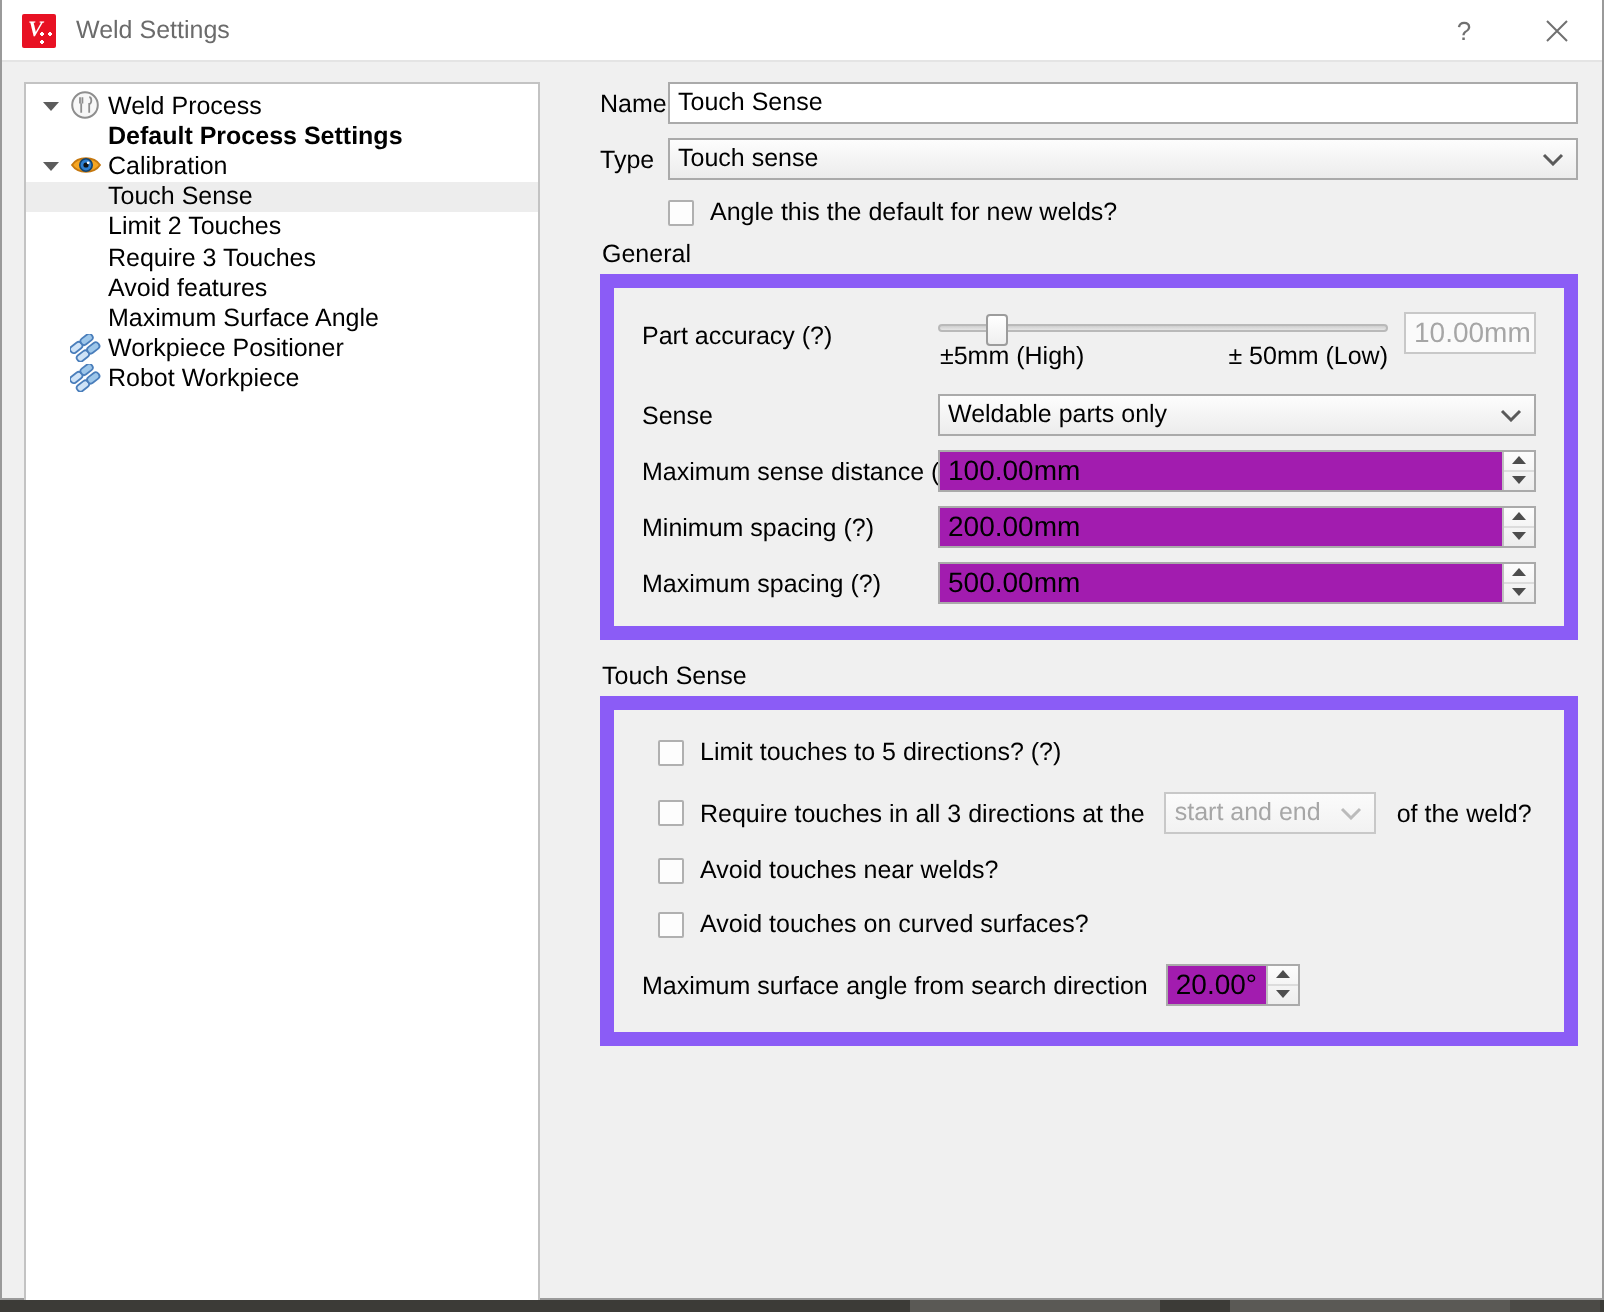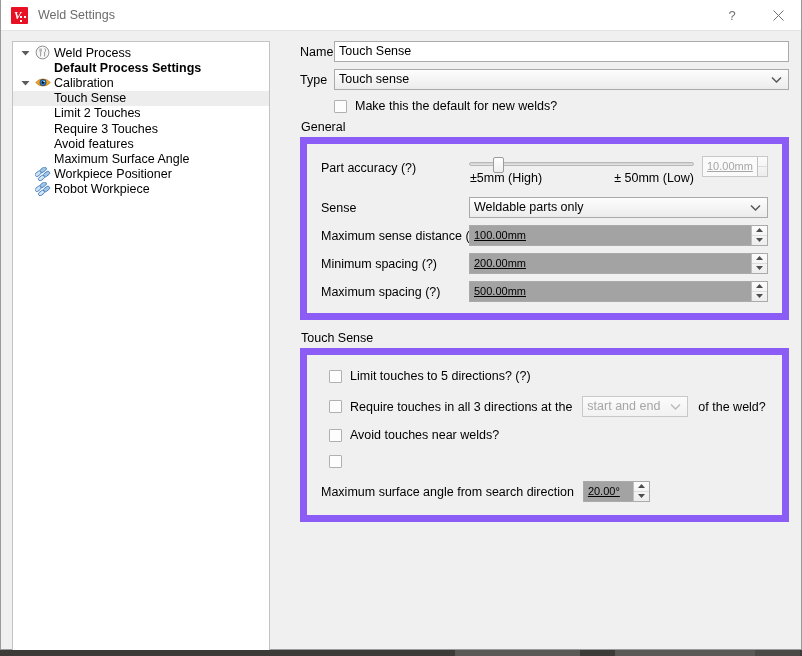--- a/index.html
+++ b/index.html
@@ -200,34 +200,33 @@
     margin-right: 2px;
   }
   .combo.disabled {
     border-color: #c8c8c8;
     background: linear-gradient(#fbfbfb, #f2f2f2);
     color: #a6a6a6;
   }
   .spin {
     display: flex;
     border: 1px solid #aaaaaa;
-    background: #a3a3a3;
+    background: #a21caf;
     height: 21px;
     align-items: stretch;
     flex: 1 1 auto;
     overflow: hidden;
   }
   .spin .val {
     flex: 1 1 auto;
-    font-size: 11px;
+    font-size: 14px;
     padding: 0 4px;
     line-height: 19px;
     color: #000;
     white-space: nowrap;
-    text-decoration: underline;
   }
   .spin .btns {
     width: 16px; flex: 0 0 16px;
     border-left: 1px solid #c0c0c0;
     background: linear-gradient(#fcfcfc, #ededed);
     display: flex; flex-direction: column;
   }
   .spin .btns div {
     flex: 1 1 50%;
     display: flex; align-items: center; justify-content: center;
@@ -489,21 +488,21 @@
             <svg width="11" height="7" viewBox="0 0 11 7">
                 <path d="M1 1.5 L5.5 6 L10 1.5" fill="none" stroke="#5a5a5a" stroke-width="1.5"></path>
               </svg>
           </span>
         </div>
       </div>
 
       <div class="row" style="margin-top:9px;margin-bottom:2px">
         <div style="width:34px"></div>
         <div class="chk"></div>
-        <div class="chk-label">Make this the default for new welds?</div>
+        <div class="chk-label">Angle this the default for new welds?</div>
       </div>
 
       <div class="group-title">General</div>
       <div class="group-box">
 
         <div class="row" style="margin-bottom:11px;align-items:flex-start">
           <div class="row-label" style="width:142px;padding-top:5px">Part accuracy (?)</div>
           <div class="slider-wrap">
             <div class="slider-track"></div>
             <div class="slider-handle" id="slider-handle" style="left: 10.5%;"></div>
@@ -611,20 +610,21 @@
           <div class="chk-label" style="margin-left:10px">of the weld?</div>
         </div>
 
         <div class="row" style="margin-bottom:13px;padding-left:8px">
           <div class="chk"></div>
           <div class="chk-label">Avoid touches near welds?</div>
         </div>
 
         <div class="row" style="margin-bottom:13px;padding-left:8px">
           <div class="chk"></div>
+          <div class="chk-label">Avoid touches on curved surfaces?</div>
         </div>
 
         <div class="row" style="margin-bottom:0">
           <div class="row-label">Maximum surface angle from search direction</div>
           <div class="spin" style="flex:0 0 67px;width:67px;margin-left:9px">
             <div class="val">20.00°</div>
             <div class="btns">
               <div>
                   <svg width="7" height="4" viewBox="0 0 7 4">
                     <path d="M3.5 0 L7 4 L0 4 z" fill="#4d4d4d"></path>

